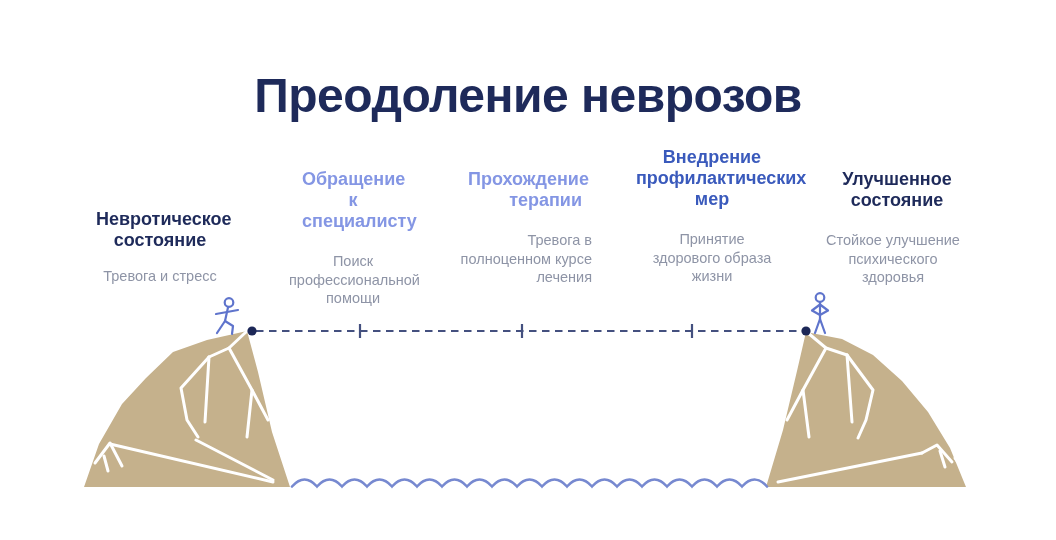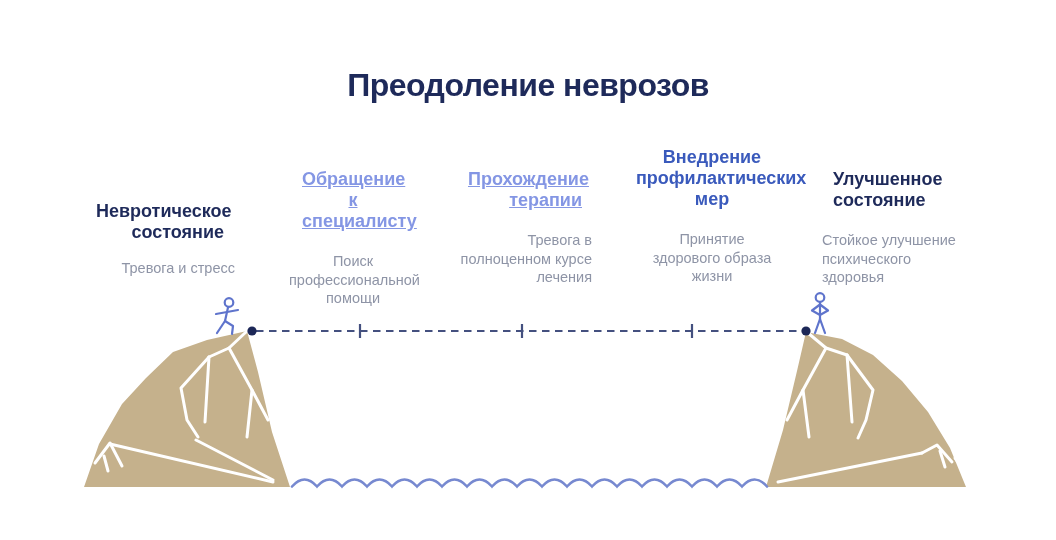--- a/index.html
+++ b/index.html
@@ -22,41 +22,41 @@
     width:1056px;height:540px;
     background:var(--background);
     font-family:"Liberation Sans","DejaVu Sans",sans-serif;
     overflow:hidden;
   }
   .canvas{position:relative;width:1056px;height:540px;background:var(--background);}
 
   .page-title{
     position:absolute;left:0;right:0;top:40px;
     text-align:center;
-    font-size:32px;line-height:48px;font-weight:700;
+    font-size:48px;line-height:48px;font-weight:700;
     color:var(--title);
     letter-spacing:-0.5px;
   }
 
   .scene{position:absolute;left:0;top:0;width:1056px;height:540px;}
 
   .stage{position:absolute;}
   .stage .stage-title{margin:16px;font-size:18px;line-height:21px;font-weight:700;}
   .st-dark .stage-title{color:var(--stage-dark);}
-  .st-light .stage-title{color:var(--stage-light);text-decoration:underline;}
+  .st-light .stage-title{color:var(--stage-light);}
   .st-medium .stage-title{color:var(--stage-medium);}
   .stage .stage-desc{
     margin:5px;font-size:14.5px;line-height:18.5px;
     color:var(--description);font-weight:400;
   }
-  #stage-1{left:80px;top:185px;width:160px;text-align:right;}
+  #stage-1{left:80px;top:193px;width:160px;text-align:center;}
   #stage-2{left:286px;top:153px;width:134px;text-align:center;}
   #stage-3{left:452px;top:153px;width:146px;text-align:right;}
   #stage-4{left:620px;top:131px;width:184px;text-align:center;}
-  #stage-5{left:817px;top:153px;width:160px;text-align:left;}
+  #stage-5{left:817px;top:153px;width:160px;text-align:center;}
   #stage-1 .stage-desc{margin-top:10px;}
   #stage-2 .stage-desc{margin-top:20px;max-width:128px;margin-left:auto;margin-right:auto;}
   #stage-3 .stage-desc{margin-top:20px;max-width:134px;margin-left:auto;margin-right:auto;}
   #stage-4 .stage-desc{margin-top:20px;max-width:126px;margin-left:auto;margin-right:auto;}
   #stage-5 .stage-desc{margin-top:20px;max-width:142px;}
 
   .cliff{fill:var(--cliff);stroke:none;}
   .cliff-line{fill:none;stroke:var(--cliff-line);stroke-width:3;stroke-linecap:round;stroke-linejoin:round;}
   .rope-line{stroke:var(--rope);stroke-width:2.2;fill:none;}
   .rope-dot{fill:var(--rope-dot);stroke:none;}

